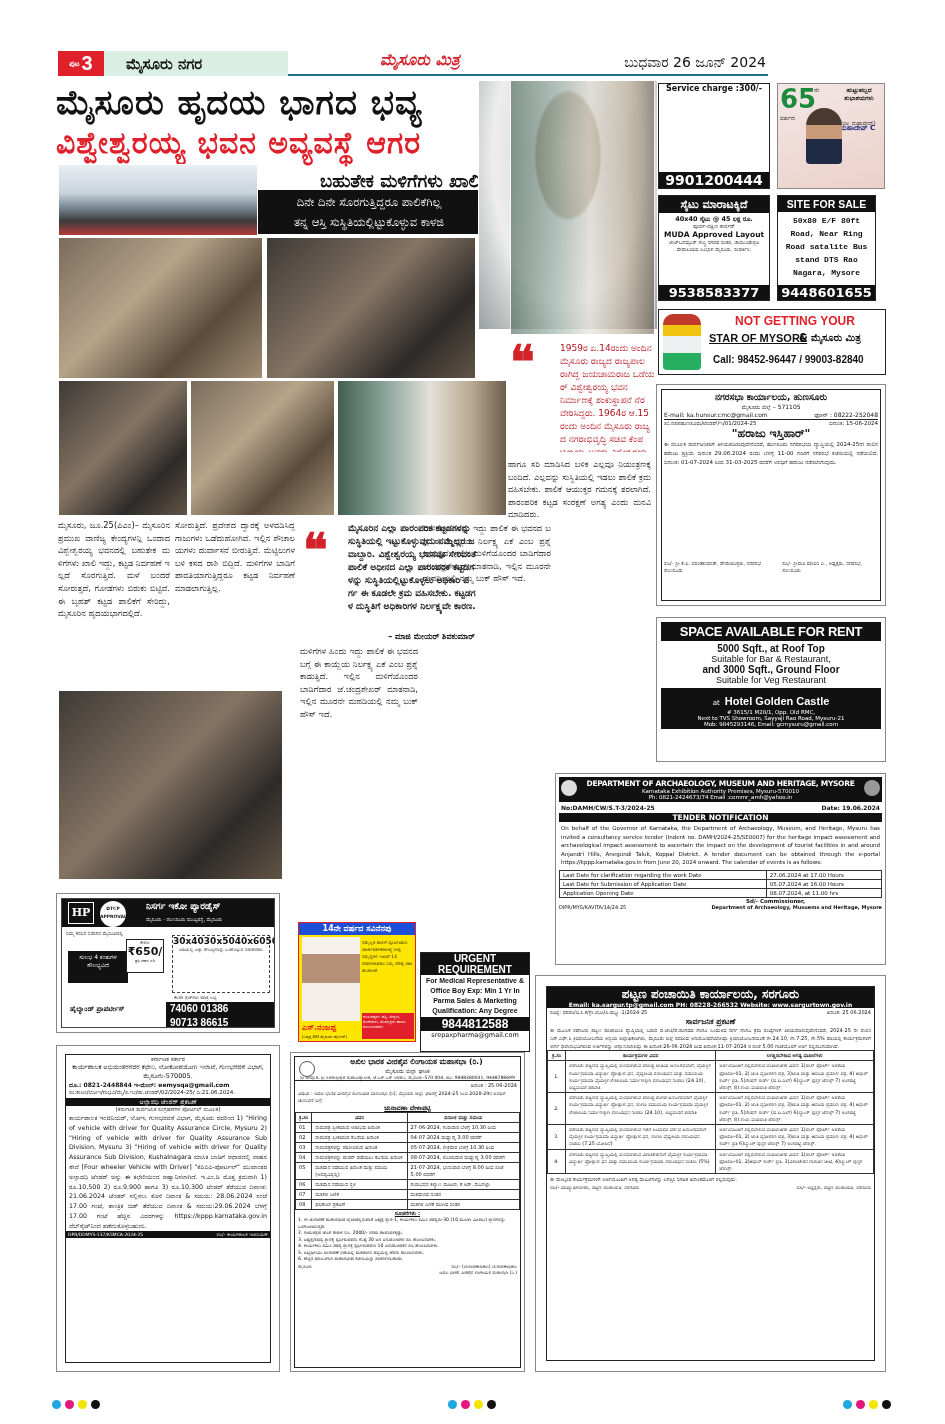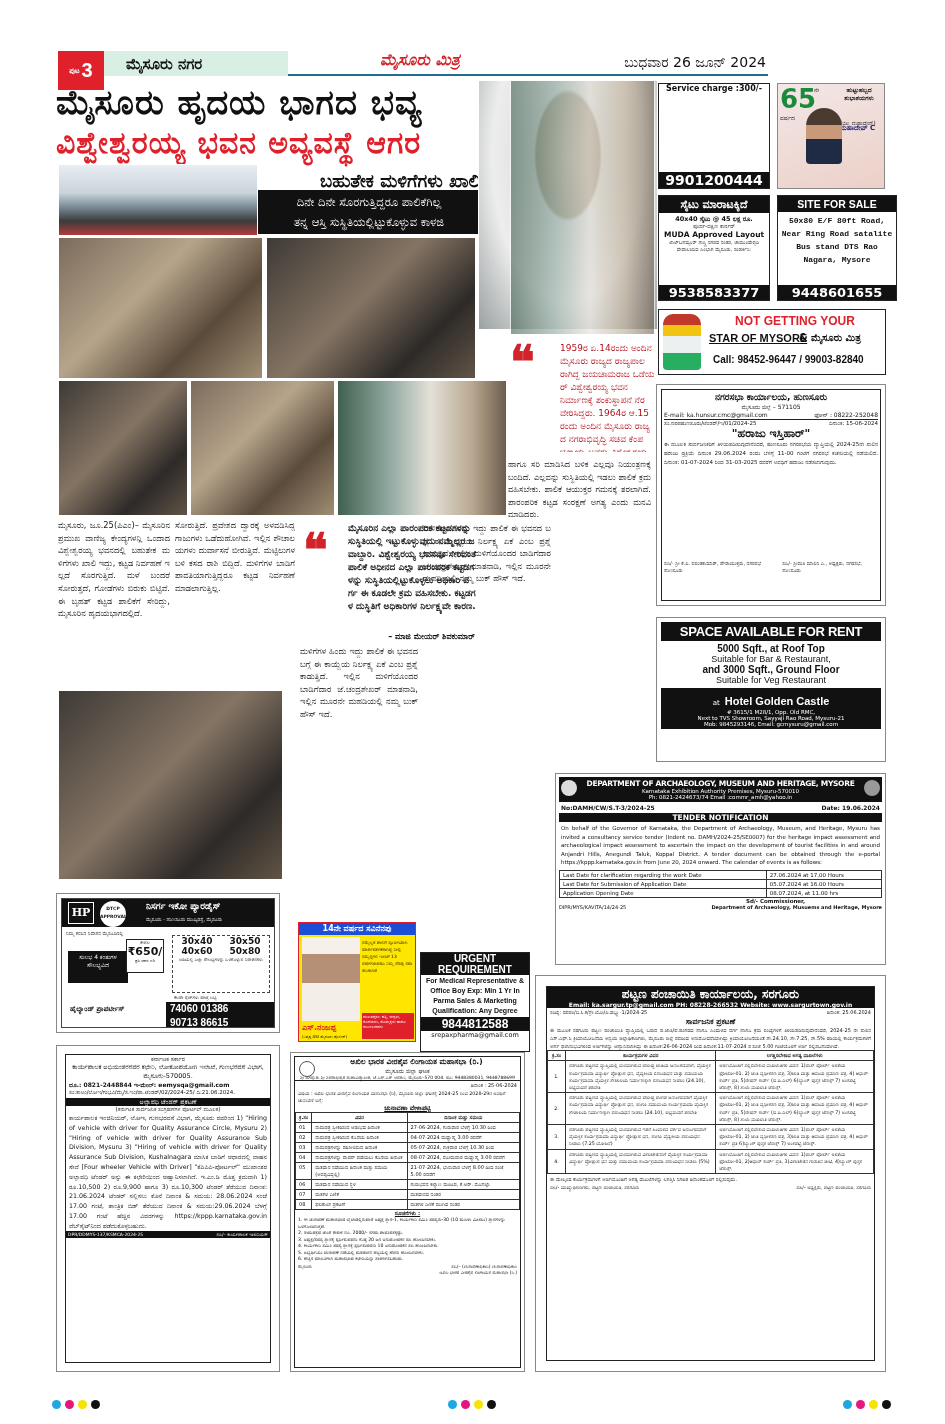--- a/index.html
+++ b/index.html
@@ -1,18 +1,18 @@
 <!DOCTYPE html>
 <html><head>
 <meta charset="utf-8">
 <style>
 *{box-sizing:border-box;margin:0;padding:0}
 body{width:945px;height:1424px;background:#fff;font-family:"DejaVu Sans",sans-serif;position:relative;overflow:hidden;color:#111}
 .abs{position:absolute}
-.pg-badge{left:58px;top:51px;width:46px;height:39px;background:#e0202a;color:#fff;font-weight:bold;display:flex;align-items:center;justify-content:center;gap:2px}
+.pg-badge{left:58px;top:51px;width:46px;height:25px;background:#e0202a;color:#fff;font-weight:bold;display:flex;align-items:center;justify-content:center;gap:2px}
 .pg-badge .sm{font-size:7px}
 .pg-badge .big{font-size:20px;font-family:"Liberation Sans",sans-serif}
 .section-tab{left:104px;top:51px;width:184px;height:25px;background:#d9efe4;font-size:15px;font-weight:bold;display:flex;align-items:center;padding-left:22px}
 .paper-name{left:345px;top:50px;width:150px;height:22px;color:#d2232a;font-size:16px;font-weight:bold;text-align:center;font-style:italic}
 .date{left:570px;top:54px;width:196px;font-size:14px;text-align:right}
 .rule{left:288px;top:74px;width:480px;height:2px;background:#1e6f8c}
 .head1{left:56px;top:82px;width:420px;font-size:34px;font-weight:bold;line-height:40px;font-family:"DejaVu Serif",serif;letter-spacing:1px}
 .head2{left:56px;top:124px;width:420px;font-size:30px;font-weight:bold;color:#e0202a;line-height:38px;letter-spacing:1px}
 .photo{background:linear-gradient(135deg,#7b6b5b,#b6a48a 40%,#5b4b3b 70%,#a08e74);border:1px solid #fff}
 .photo.dark{background:linear-gradient(135deg,#3e3a36,#857463 45%,#2d2a28 75%,#615445)}
@@ -96,21 +96,21 @@
 
 <div class="abs ad" style="left:658px;top:195px;width:112px;height:106px">
   <div class="c b ad-black" style="font-size:11px;padding:2px 0">ಸೈಟು ಮಾರಾಟಕ್ಕಿದೆ</div>
   <div class="c b" style="font-size:6.5px;margin-top:2px">40x40 ಸೈಟು @ 45 ಲಕ್ಷ ರೂ.</div>
   <div class="c" style="font-size:5.5px">ಪೂರ್ವ-ದಕ್ಷಿಣ ಕಾರ್ನರ್</div>
   <div class="c b" style="font-size:7.5px">MUDA Approved Layout</div>
   <div class="c" style="font-size:5px;line-height:7px;padding:0 2px">ಲಾಲ್‌ಬಹದ್ದೂರ್ ಶಾಸ್ತ್ರಿ ನಗರದ ನಂತರ, ಚಾಮುಂಡೇಶ್ವರಿ ದೇವಾಲಯದ ಹಿಂಭಾಗ ಮೈಸೂರು, ಸಂಪರ್ಕಿಸಿ:</div>
   <div class="c b ad-black" style="font-size:13px;position:absolute;bottom:0;left:0;right:0">9538583377</div>
 </div>
 
-<div class="abs ad" style="left:777px;top:195px;width:120px;height:106px">
+<div class="abs ad" style="left:777px;top:195px;width:99px;height:106px">
   <div class="c b ad-black" style="font-size:10.5px;padding:2px 0;font-family:'Liberation Sans',sans-serif">SITE FOR SALE</div>
   <div class="c b" style="font-size:8px;line-height:13px;padding:2px;font-family:Liberation Mono, monospace">50x80 E/F 80ft Road, Near Ring Road satalite Bus stand DTS Rao Nagara, Mysore</div>
   <div class="c b ad-black" style="font-size:13px;position:absolute;bottom:0;left:0;right:0">9448601655</div>
 </div>
 
 <div class="abs ad" style="left:658px;top:309px;width:228px;height:66px">
   <div class="abs" style="left:4px;top:4px;width:38px;height:56px;background:linear-gradient(#c0392b 0 20%,#f1c40f 20% 40%,#ecf0f1 40% 70%,#27ae60 70%);border-radius:10px 10px 4px 4px"></div>
   <div class="abs c b" style="left:48px;top:4px;width:176px;font-size:12px;color:#e0202a;font-family:'Liberation Sans',sans-serif">NOT GETTING YOUR</div>
   <div class="abs b" style="left:50px;top:22px;font-size:11px;text-decoration:underline;font-family:'Liberation Sans',sans-serif">STAR OF MYSORE</div>
   <div class="abs b" style="left:140px;top:22px;font-size:10px">&amp;</div>
@@ -199,21 +199,21 @@
     <div class="abs b" style="left:84px;top:2px;font-size:9px;color:#fff">ನಿಸರ್ಗ ಇಕೋ ಪ್ಯಾರಡೈಸ್</div>
     <div class="abs" style="left:84px;top:17px;font-size:5px;color:#fff">ಮೈಸೂರು - ಹುಣಸೂರು ಮುಖ್ಯರಸ್ತೆ, ಮೈಸೂರು</div>
     <div class="abs" style="left:4px;top:31px;font-size:5px">ನಿಮ್ಮ ಕನಸಿನ ನಿವೇಶನ ಮೈಸೂರಿನಲ್ಲಿ</div>
     <div class="abs ad-black c" style="left:6px;top:52px;width:60px;height:32px;font-size:6px;padding:2px">ಸುಲಭ 4 ಕಂತುಗಳ ಸೌಲಭ್ಯವಿದೆ</div>
     <div class="abs c ad" style="left:64px;top:40px;width:38px;height:34px;border-width:1px">
       <div style="font-size:4.5px">ಕೇವಲ</div>
       <div class="b" style="font-size:11px">₹650/</div>
       <div style="font-size:4px">ಪ್ರತಿ ಚದರ ಅಡಿ</div>
     </div>
     <div class="abs" style="left:110px;top:36px;width:98px;height:58px;border:1px dashed #444">
-      <div style="display:grid;grid-template-columns:1fr 1fr;font-size:9px;font-weight:bold;text-align:center">
+      <div style="display:grid;grid-template-columns:1fr 1fr 1fr 1fr;font-size:9px;font-weight:bold;text-align:center">
         <span>30x40</span>
         <span>30x50</span>
         <span>40x60</span>
         <span>50x80</span>
       </div>
       <div class="c" style="font-size:4.5px;line-height:7px">ಅಡಿಯಲ್ಲಿ ಎಲ್ಲಾ ಸೌಲಭ್ಯಗಳನ್ನು ಒಳಗೊಳ್ಳುವ ನಿವೇಶನಗಳು</div>
     </div>
     <div class="abs" style="left:112px;top:96px;font-size:4.5px">ಕೆಲವೇ ಸೈಟ್‌ಗಳು ಮಾತ್ರ ಲಭ್ಯ</div>
     <div class="abs b" style="left:8px;top:106px;font-size:7px">ಹೈಲ್ಯಾಂಡ್ ಪ್ರಾಪರ್ಟೀಸ್</div>
     <div class="abs ad-black b" style="left:104px;top:103px;width:112px;height:30px;font-size:10px;line-height:14px;padding-left:4px;font-family:'Liberation Sans',sans-serif">

